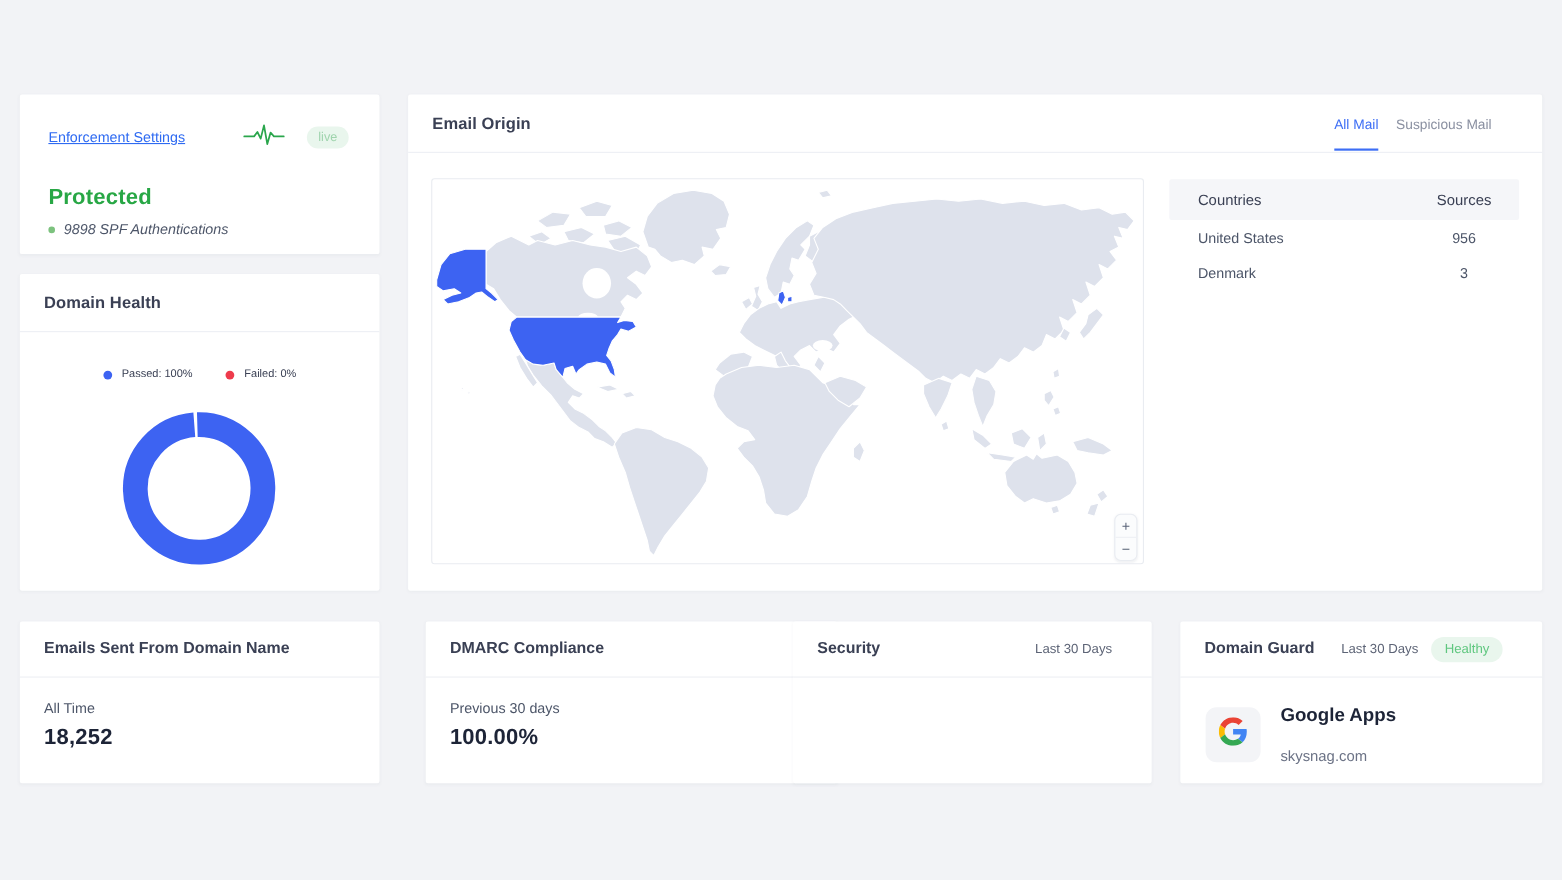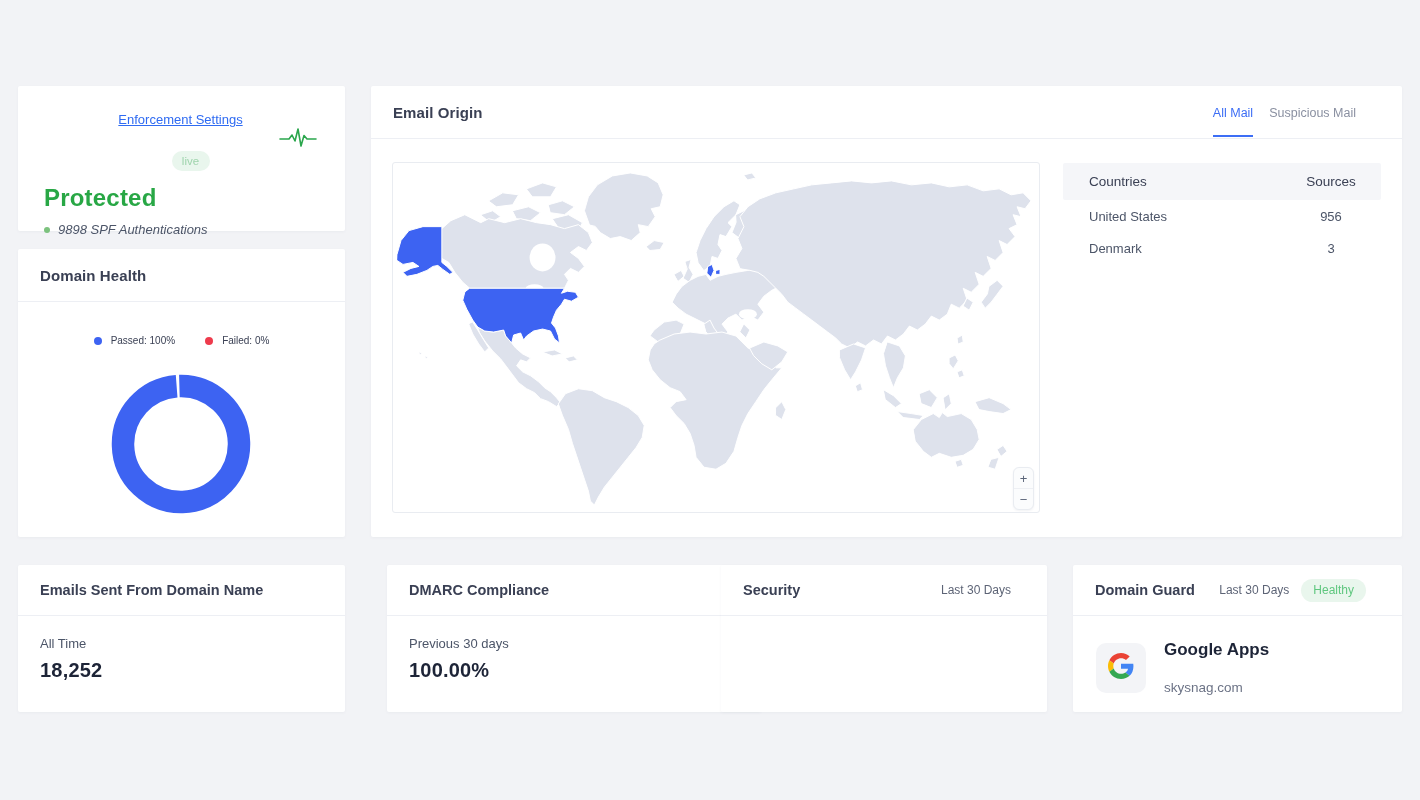--- a/index.html
+++ b/index.html
@@ -17,29 +17,29 @@
   }
   .card-head {
     height:53px; display:flex; align-items:center;
     padding:0 36px 0 22px; border-bottom:1px solid var(--border,#edeff4);
     position:relative;
   }
   .card-title { font-size:15px; color:var(--title,#3a4054); letter-spacing:.1px; }
 
   
   #card-enforcement { left:18px; top:86px; width:327px; height:145px; }
-  .enf-row { display:flex; align-items:center; padding:26px 28px 0 26px;flex-direction:column; }
+  .enf-row { display:flex; align-items:center; padding:26px 28px 0 26px; }
   .enf-link { font-size:13px; color:var(--link-blue,#2f6bf2); text-decoration:underline; cursor:pointer; }
   .pulse-icon { margin-left:auto; flex:none; }
   .live-badge {
     margin-left:20px; flex:none; width:38px; height:20px; border-radius:10px;
     background:var(--badge-bg,#e9f6ed); color:var(--badge-green,#9fd4ad);
     font-size:11.5px; display:flex; align-items:center; justify-content:center;
   }
-  .protected { margin:13px 0 0 26px; font-size:24px; font-weight:bold; color:var(--green,#28a745); letter-spacing:.2px; }
+  .protected { margin:31px 0 0 26px; font-size:20px; font-weight:bold; color:var(--green,#28a745); letter-spacing:.2px; }
   .spf-row { display:flex; align-items:center; margin:10px 0 0 26px; }
   .spf-dot { width:6px; height:6px; border-radius:50%; background:var(--green-dot,#7cc27e); margin-right:8px; flex:none; }
   .spf-text { font-size:13px; color:var(--text,#4c5568);font-style:italic; }
 
   
   #card-domain-health { left:18px; top:249px; width:327px; height:288px; }
   .dh-legend { position:absolute; left:0; right:0; top:86px; display:flex; justify-content:center; gap:30px; }
   .legend-item { display:flex; align-items:center; gap:9px; cursor:pointer; }
   .legend-dot { width:8px; height:8px; border-radius:50%; flex:none; }
   .legend-label { font-size:10px; color:var(--title,#3a4054); }

